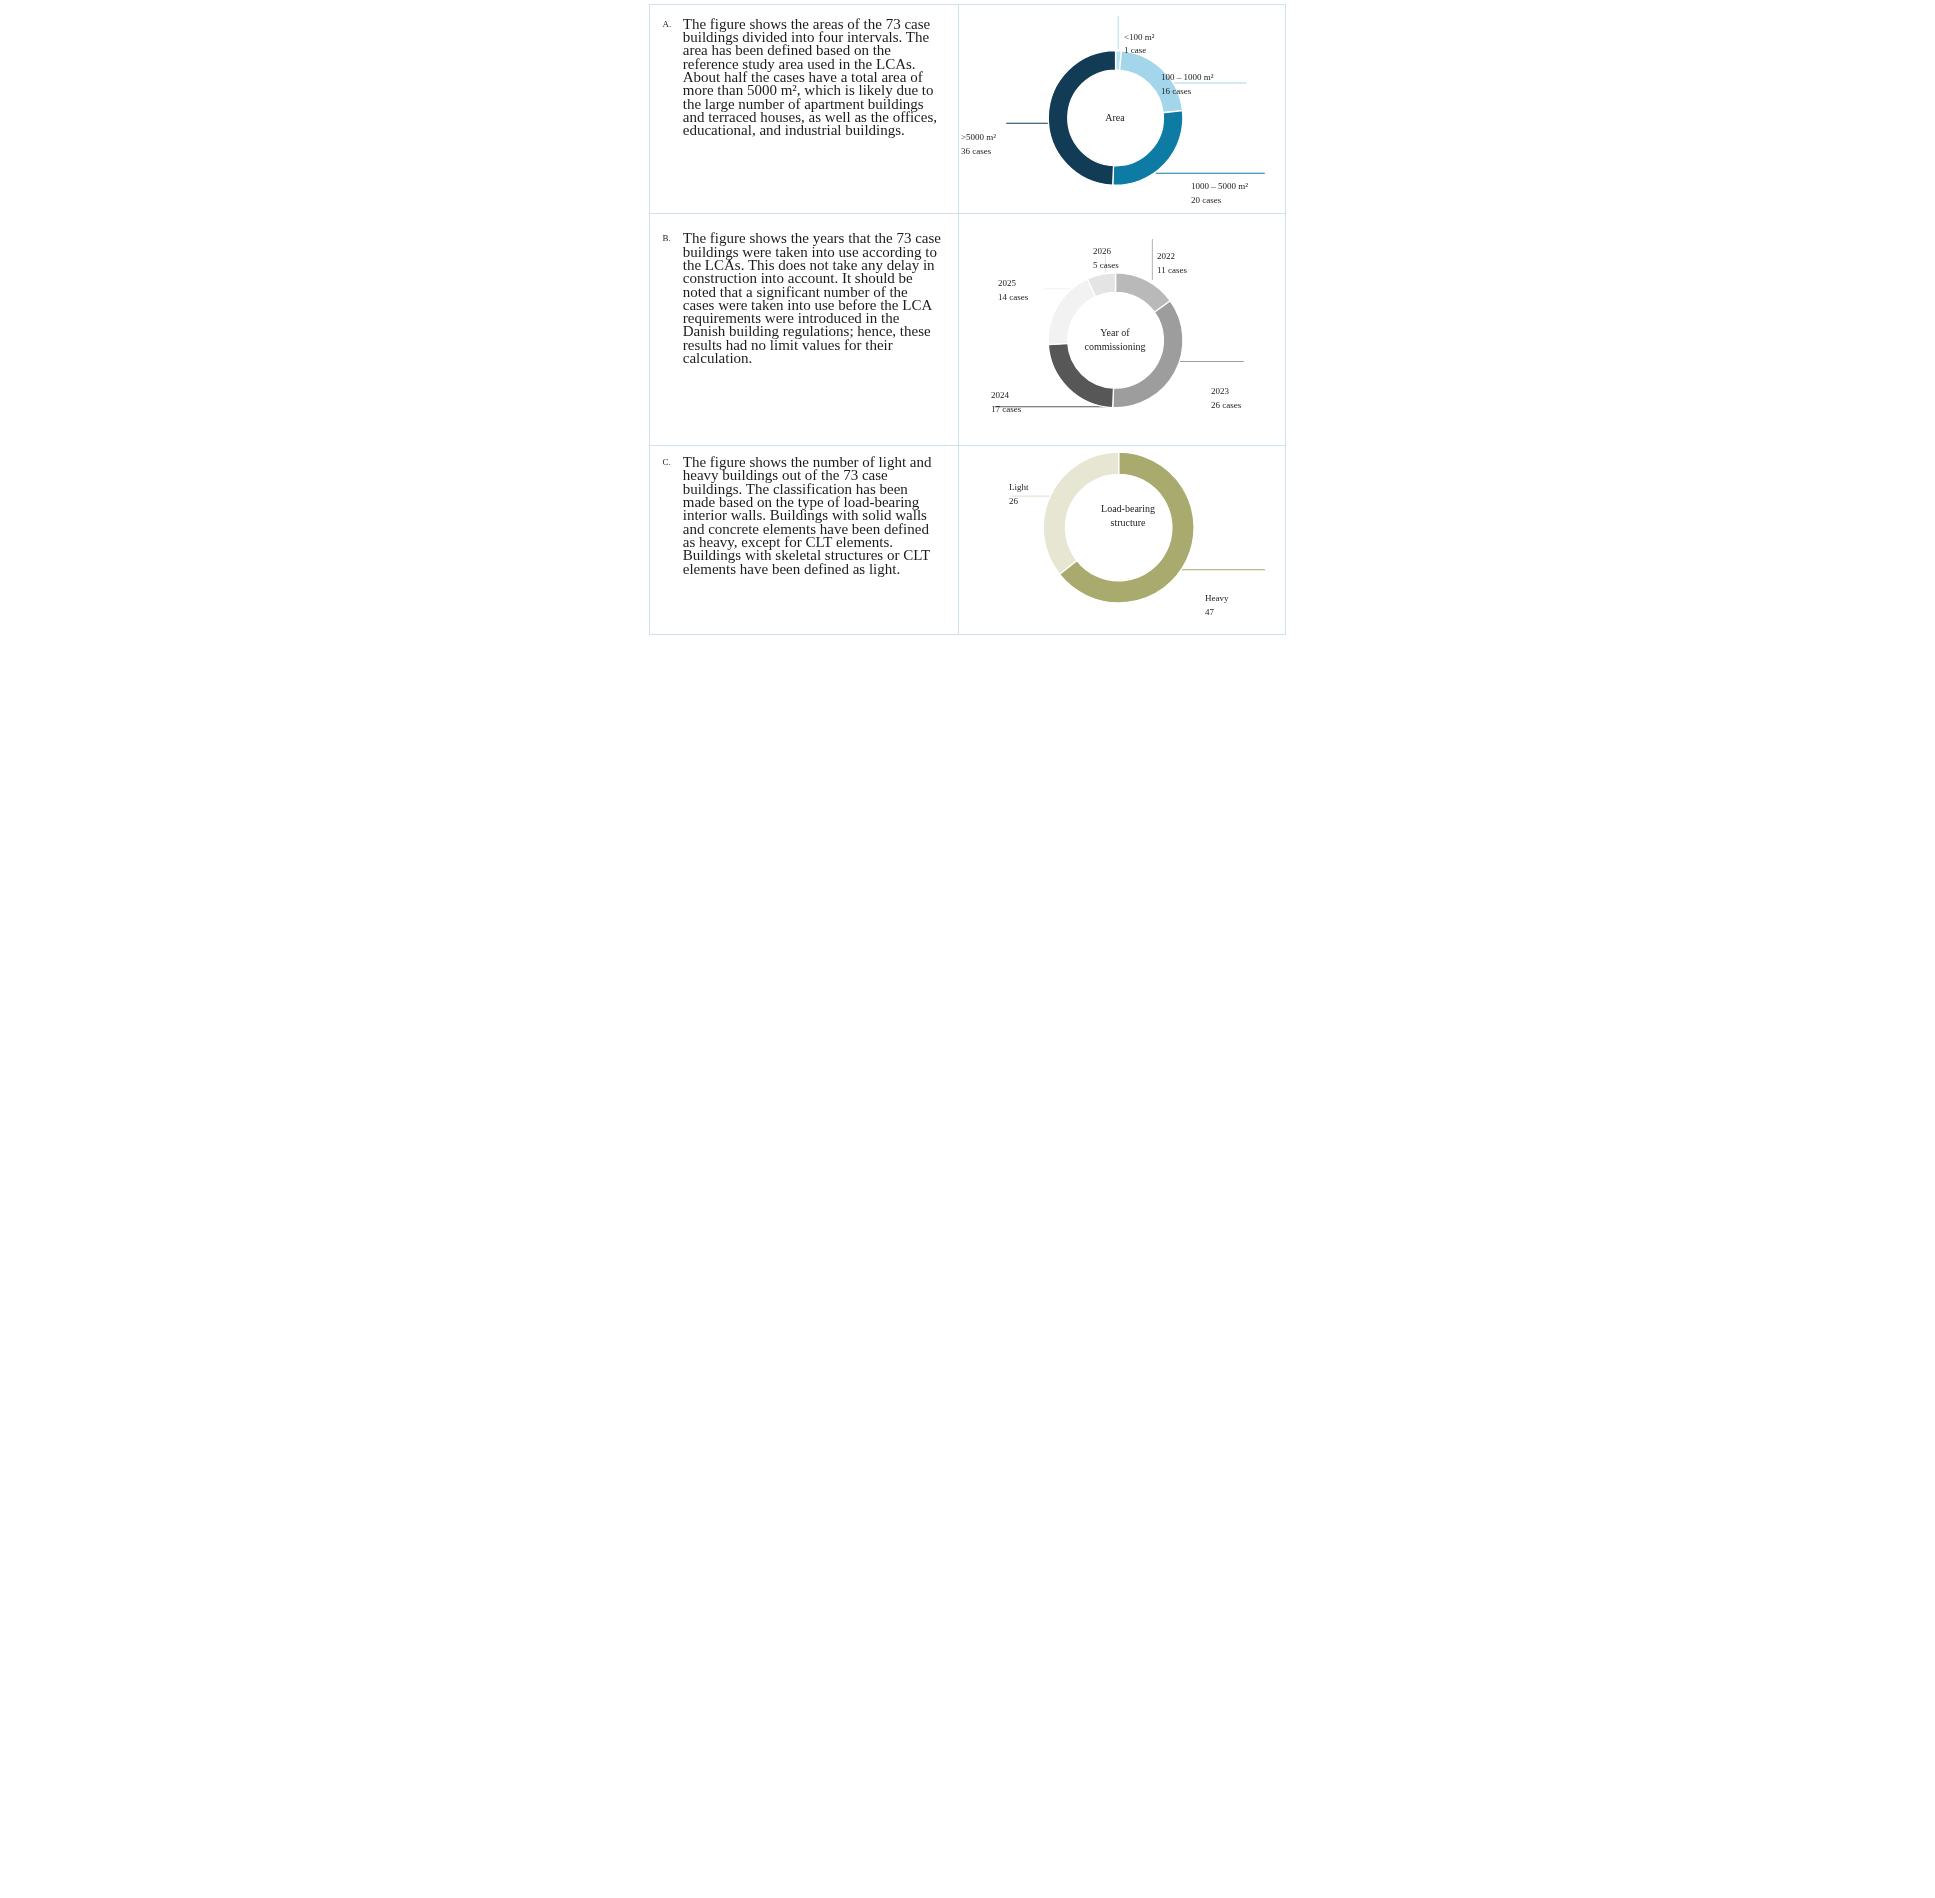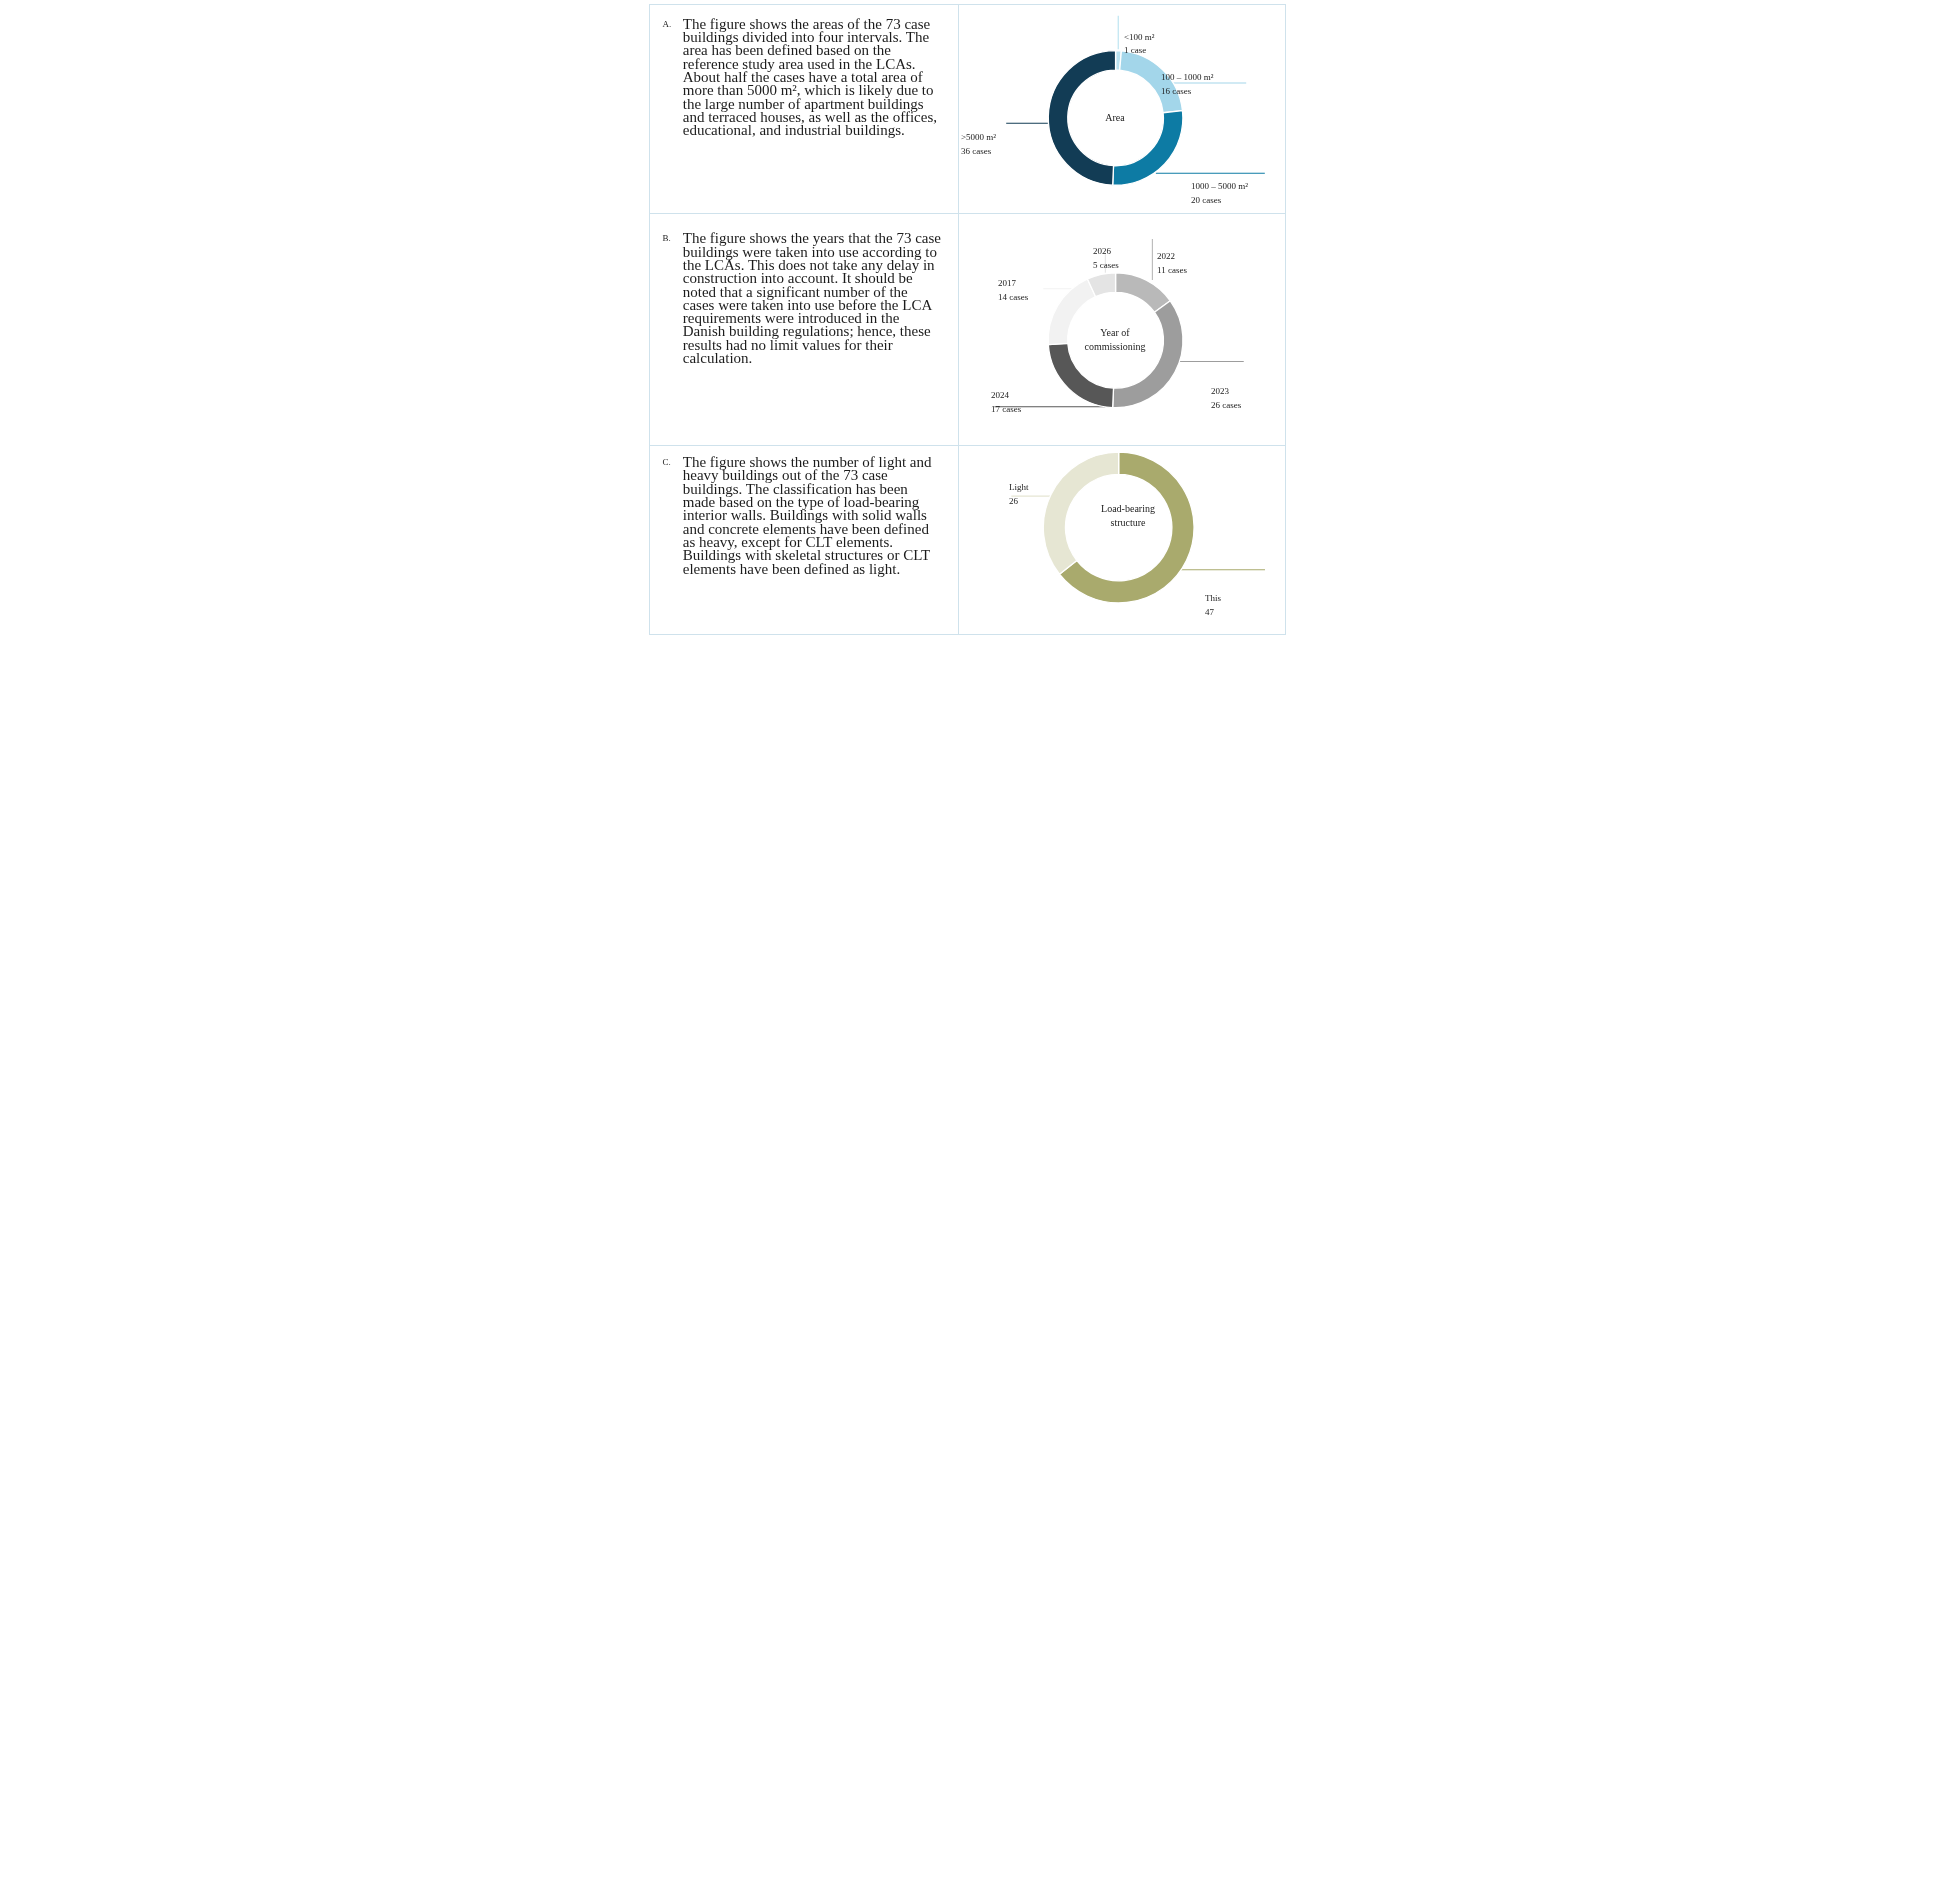--- a/index.html
+++ b/index.html
@@ -133,21 +133,21 @@
       </div>
       <div class="slice-label b-l2023">
         <div>2023</div>
         <div>26 cases</div>
       </div>
       <div class="slice-label b-l2024">
         <div>2024</div>
         <div>17 cases</div>
       </div>
       <div class="slice-label b-l2025">
-        <div>2017</div>
+        <div>2025</div>
         <div>14 cases</div>
       </div>
       <div class="center-label b-center">
         <div>Year of</div>
         <div>commissioning</div>
       </div>
     </div>
   </section>
 
   <section class="row row-c">
@@ -164,21 +164,21 @@
         <g>
             <path d="M 360 14 A 170 170 0 1 1 226.43952463661853 289.17413855462553 L 265.72201739055424 258.2405683915004 A 120 120 0 1 0 360 64 Z" fill="#a9aa6d" stroke="#ffffff" stroke-width="3" stroke-linejoin="round"></path>
             <path d="M 226.43952463661853 289.17413855462553 A 170 170 0 0 1 359.99999999999994 14 L 360 64 A 120 120 0 0 0 265.72201739055424 258.2405683915004 Z" fill="#e6e6d3" stroke="#ffffff" stroke-width="3" stroke-linejoin="round"></path>
           </g>
       </svg>
       <div class="slice-label c-light">
         <div>Light</div>
         <div>26</div>
       </div>
       <div class="slice-label c-heavy">
-        <div>This</div>
+        <div>Heavy</div>
         <div>47</div>
       </div>
       <div class="center-label c-center">
         <div>Load-bearing</div>
         <div>structure</div>
       </div>
     </div>
   </section>
 
 </div>

